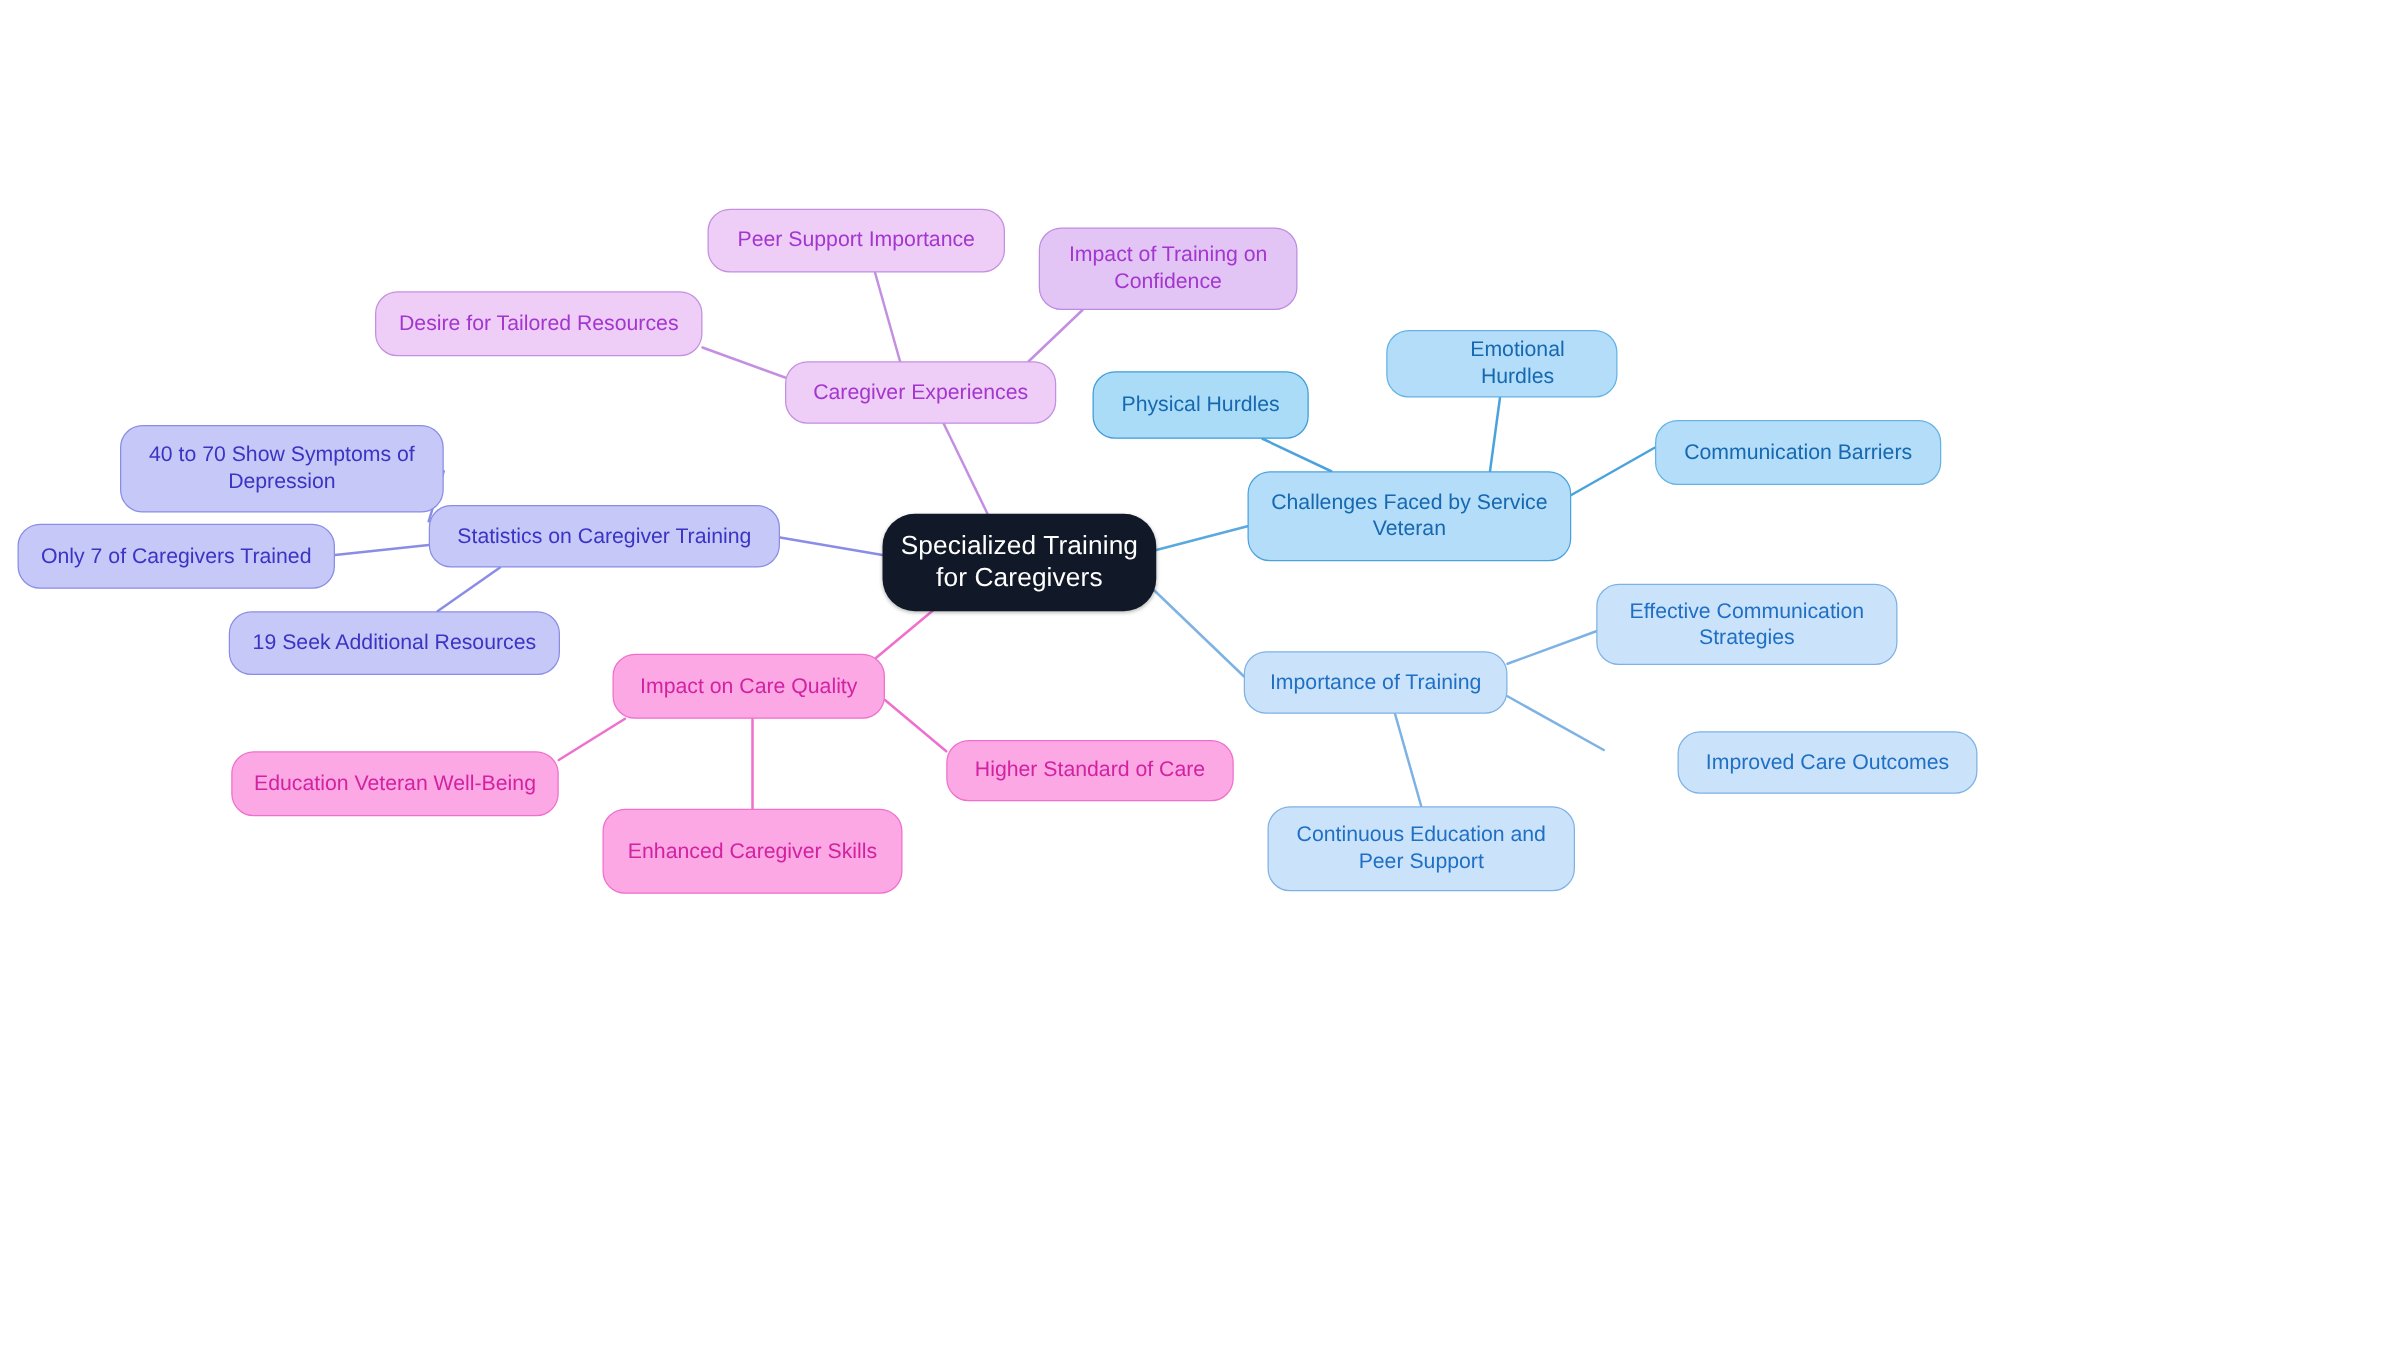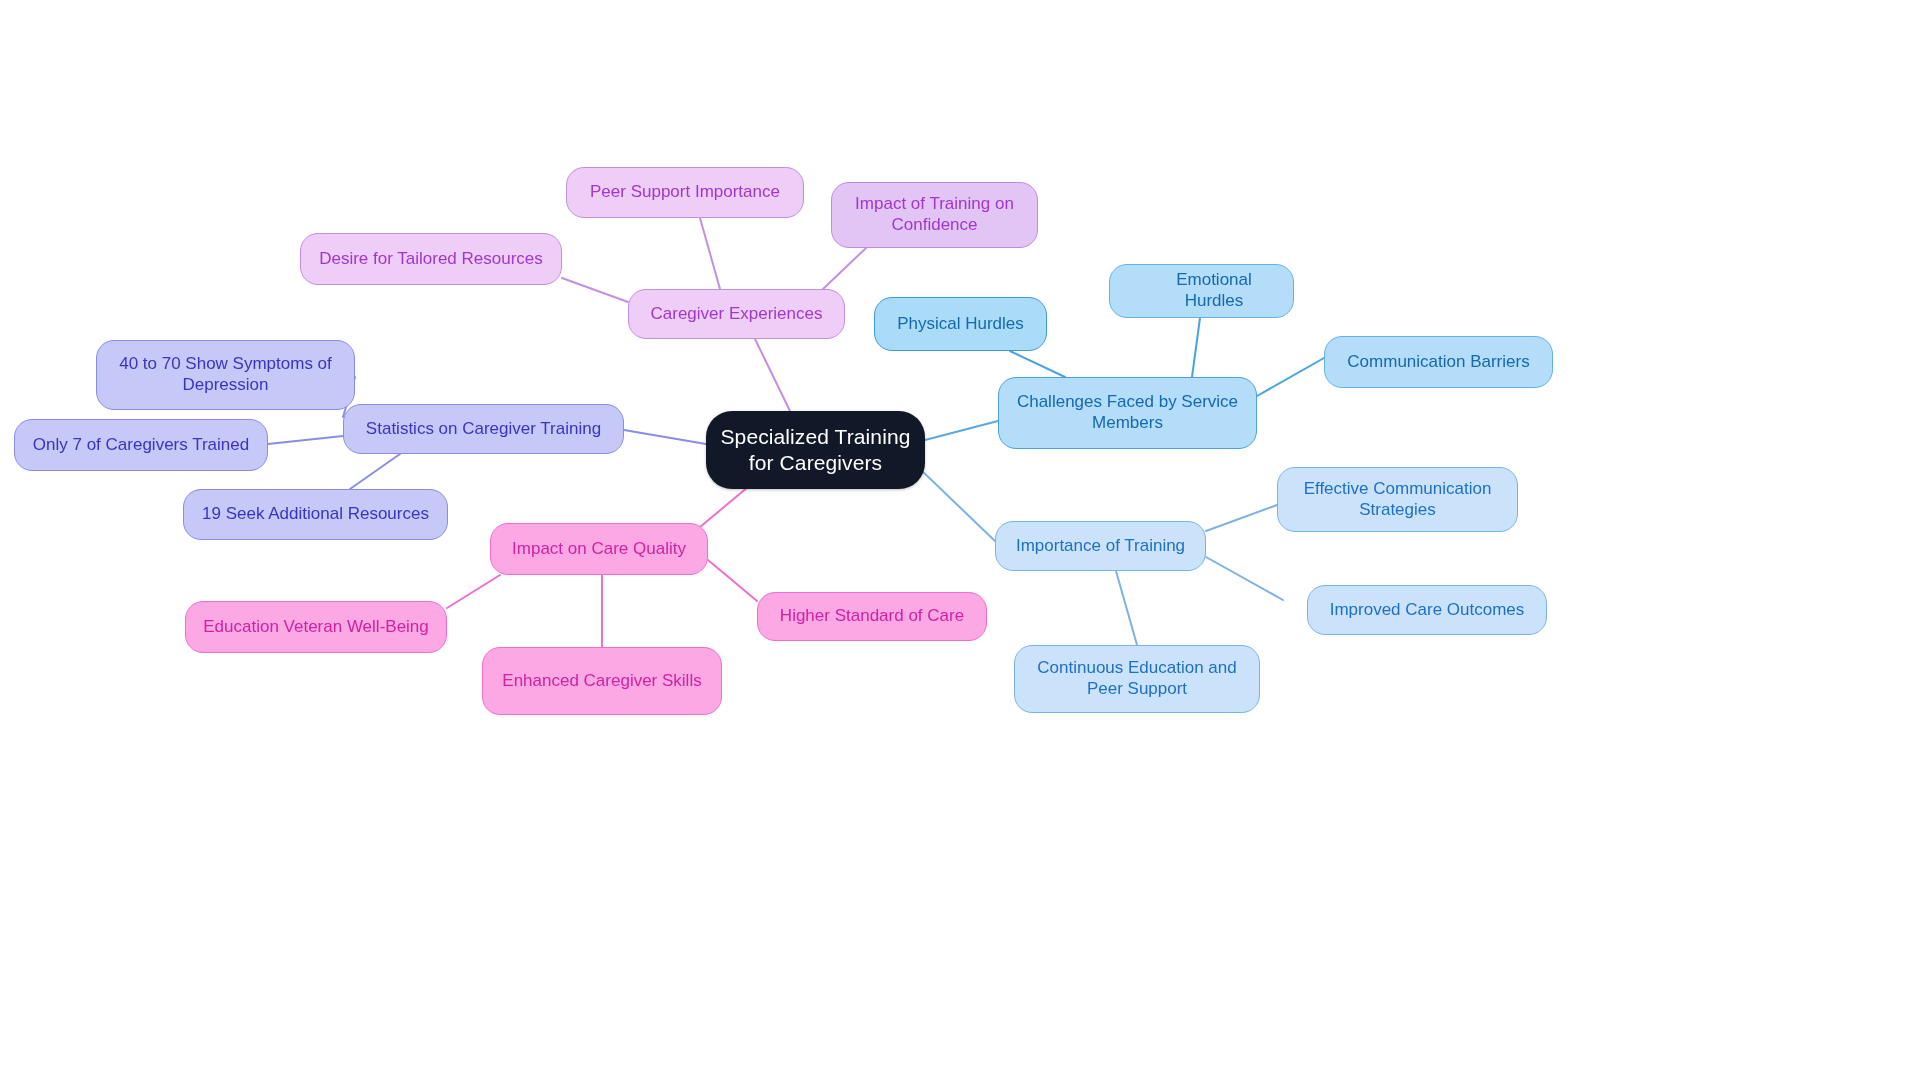--- a/index.html
+++ b/index.html
@@ -79,39 +79,39 @@
       <line x1="500" y1="575" x2="447" y2="608" stroke="#f06fcd" stroke-width="2" stroke-linecap="round"></line>
       <line x1="602" y1="575" x2="602" y2="647" stroke="#f06fcd" stroke-width="2" stroke-linecap="round"></line>
       <line x1="708" y1="560" x2="757" y2="601" stroke="#f06fcd" stroke-width="2" stroke-linecap="round"></line>
     </svg>
 
   <div class="node root central-shadow" style="left:706px; top:411px; width:219px; height:78px;">
     <span class="node-label">Specialized Training for Caregivers</span>
   </div>
 
   <div class="node" style="left:998px; top:377px; width:259px; height:72px; background:#b3ddf9; border-color:#4ba3dd; color:#1668b0; font-size:17px;">
-    <span class="node-label">Challenges Faced by Service Members</span>
+    <span class="node-label">Challenges Faced by Service Veteran</span>
   </div>
   <div class="node" style="left:874px; top:297px; width:173px; height:54px; background:#aadcf8; border-color:#3f9bd8; color:#1668b0; font-size:17px;">
     <span class="node-label">Physical Hurdles</span>
   </div>
   <div class="node" style="left:1109px; top:264px; width:185px; height:54px; background:#b3ddf9; border-color:#64b3e4; color:#1668b0; font-size:17px;padding-left:39px;">
     <span class="node-label">Emotional Hurdles</span>
   </div>
   <div class="node" style="left:1324px; top:336px; width:229px; height:52px; background:#b3ddf9; border-color:#64b3e4; color:#1668b0; font-size:17px;">
     <span class="node-label">Communication Barriers</span>
   </div>
 
   <div class="node" style="left:995px; top:521px; width:211px; height:50px; background:#cbe3fa; border-color:#7eb2e5; color:#1f6fc4; font-size:17px;">
     <span class="node-label">Importance of Training</span>
   </div>
   <div class="node" style="left:1277px; top:467px; width:241px; height:65px; background:#cbe3fa; border-color:#7eb2e5; color:#1f6fc4; font-size:17px;">
     <span class="node-label">Effective Communication Strategies</span>
   </div>
-  <div class="node" style="left:1307px; top:585px; width:240px; height:50px; background:#cbe3fa; border-color:#7eb2e5; color:#1f6fc4; font-size:17px;">
+  <div class="node" style="left:1342px; top:585px; width:240px; height:50px; background:#cbe3fa; border-color:#7eb2e5; color:#1f6fc4; font-size:17px;">
     <span class="node-label">Improved Care Outcomes</span>
   </div>
   <div class="node" style="left:1014px; top:645px; width:246px; height:68px; background:#cbe3fa; border-color:#7eb2e5; color:#1f6fc4; font-size:17px;">
     <span class="node-label">Continuous Education and Peer Support</span>
   </div>
 
   <div class="node" style="left:343px; top:404px; width:281px; height:50px; background:#c6c8f7; border-color:#8a8de6; color:#3a34c4; font-size:17px;">
     <span class="node-label">Statistics on Caregiver Training</span>
   </div>
   <div class="node" style="left:96px; top:313px; width:259px; height:70px; background:#c6c8f7; border-color:#8a8de6; color:#3a34c4; font-size:17px;margin-top:27px;">

